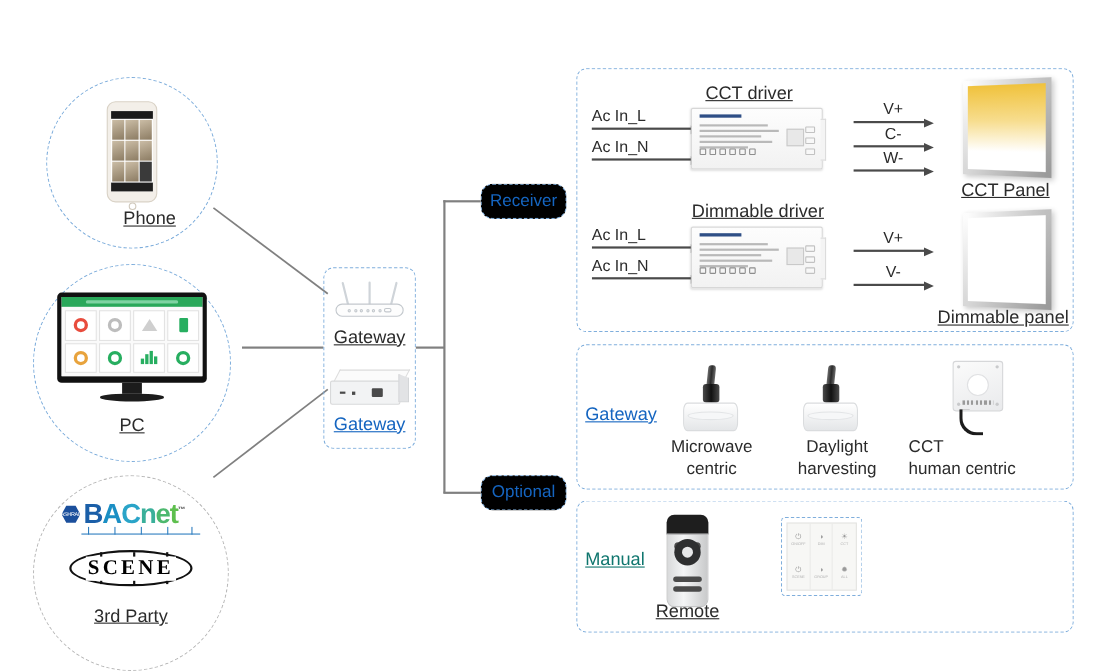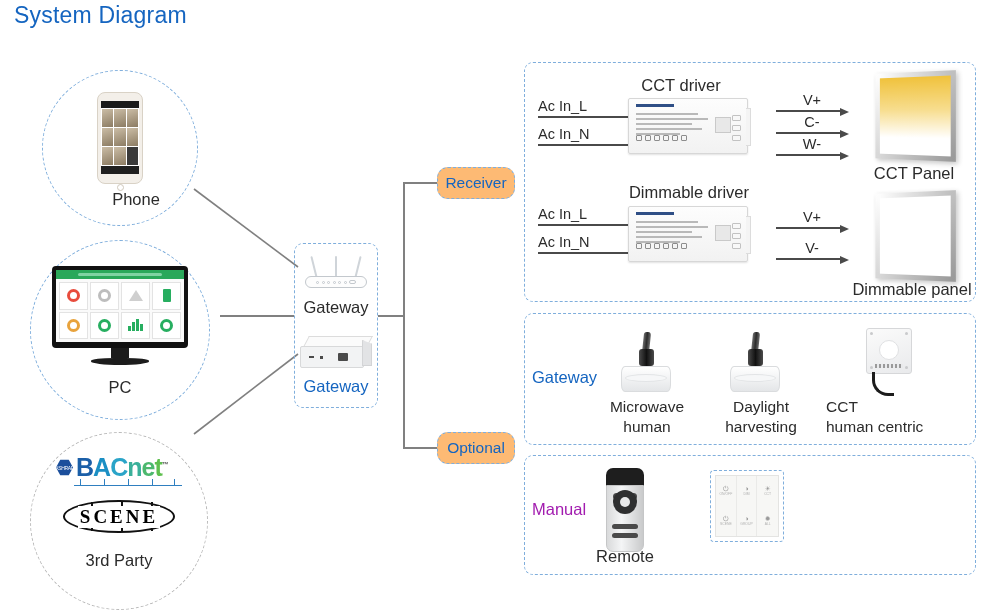--- a/index.html
+++ b/index.html
@@ -26,42 +26,42 @@
     white-space: nowrap;
   }
 
   
   .lbl {
     font-size: 15.5px;
     color: #2b2b2b;
     white-space: nowrap;
     text-align: center;
   }
-  .lbl.big { font-size: 16.5px; }
+  .lbl.big { font-size: 16.5px; text-decoration: underline; }
 
   
   .dcircle {
     border-radius: 50%;
     border: 1.6px dashed #7FAEDC;
   }
   .dcircle.gray { border-color: #b9b9b9; }
 
   
   .dbox {
     border: 1.6px dashed #7FAEDC;
     border-radius: 9px;
     background: transparent;
   }
   .tagbox {
     border: 1.6px dashed #7FAEDC;
     border-radius: 11px;
     display: flex; align-items: center; justify-content: center;
     color: #1565C0;
     font-size: 15.5px;
-    background: #fdba74;
+    background: #000000;
   }
 
   
   .line { background: #808080; }
   .hline { height: 1.6px; }
   .vline { width: 1.6px; }
 
   
   .phone-body {
     width: 46px; height: 92px;
@@ -335,21 +335,20 @@
   }
   .switch .k:nth-child(3n) { border-right:none; }
   .switch .k .g { font-size:7px; color:#9a9a9a; line-height:1; }
   .switch .k .t { font-size:3.4px; color:#b0b0b0; line-height:1; }
 </style>
 </head>
 <body>
 
 <div id="stage">
 
-  <div class="abs" id="page-title">System Diagram</div>
 
   <svg class="abs" style="left:190px;top:185px;" width="120" height="90">
     <line x1="4" y1="4" x2="108" y2="82" stroke="#808080" stroke-width="1.6"></line>
   </svg>
 
   <div class="abs line hline" style="left:220px;top:315px;width:74px;"></div>
 
   <svg class="abs" style="left:190px;top:350px;" width="120" height="90">
     <line x1="108" y1="4" x2="4" y2="84" stroke="#808080" stroke-width="1.6"></line>
   </svg>
@@ -620,21 +619,21 @@
 
   <div class="abs" style="left:619px;top:332px;">
     <div class="sensor-cyl">
       <span class="cable"></span>
         <span class="gland"></span>
       <span class="base"></span>
         <span class="ring2"></span>
     </div>
   </div>
   <div class="abs lbl" style="left:592px;top:398px;width:110px;">Microwave</div>
-  <div class="abs lbl" style="left:592px;top:418px;width:110px;">human</div>
+  <div class="abs lbl" style="left:592px;top:418px;width:110px;">centric</div>
 
   <div class="abs" style="left:728px;top:332px;">
     <div class="sensor-cyl">
       <span class="cable"></span>
         <span class="gland"></span>
       <span class="base"></span>
         <span class="ring2"></span>
     </div>
   </div>
   <div class="abs lbl" style="left:703px;top:398px;width:116px;">Daylight</div>
@@ -649,21 +648,21 @@
       <span class="scr" style="right:4px;top:4px;"></span>
       <span class="scr" style="left:4px;top:38px;"></span>
       <span class="scr" style="right:4px;top:38px;"></span>
       <span class="wire"></span>
     </div>
   </div>
   <div class="abs lbl" style="left:826px;top:398px;width:140px;text-align:left;">CCT</div>
   <div class="abs lbl" style="left:826px;top:418px;width:140px;text-align:left;">human centric</div>
 
   <div class="abs dbox" style="left:524px;top:455px;width:452px;height:120px;"></div>
-  <div class="abs lbl big" style="left:532px;top:500px;width:72px;color:#a21caf;text-align:left;">Manual</div>
+  <div class="abs lbl big" style="left:532px;top:500px;width:72px;color:#0f766e;text-align:left;">Manual</div>
 
   <div class="abs" style="left:606px;top:468px;">
     <div class="remote">
       <span class="top"></span>
       <span class="body"></span>
       <span class="b" style="left:7px;top:25px;"></span>
       <span class="b" style="right:7px;top:25px;"></span>
       <span class="nav">
           <i></i>
         </span>

